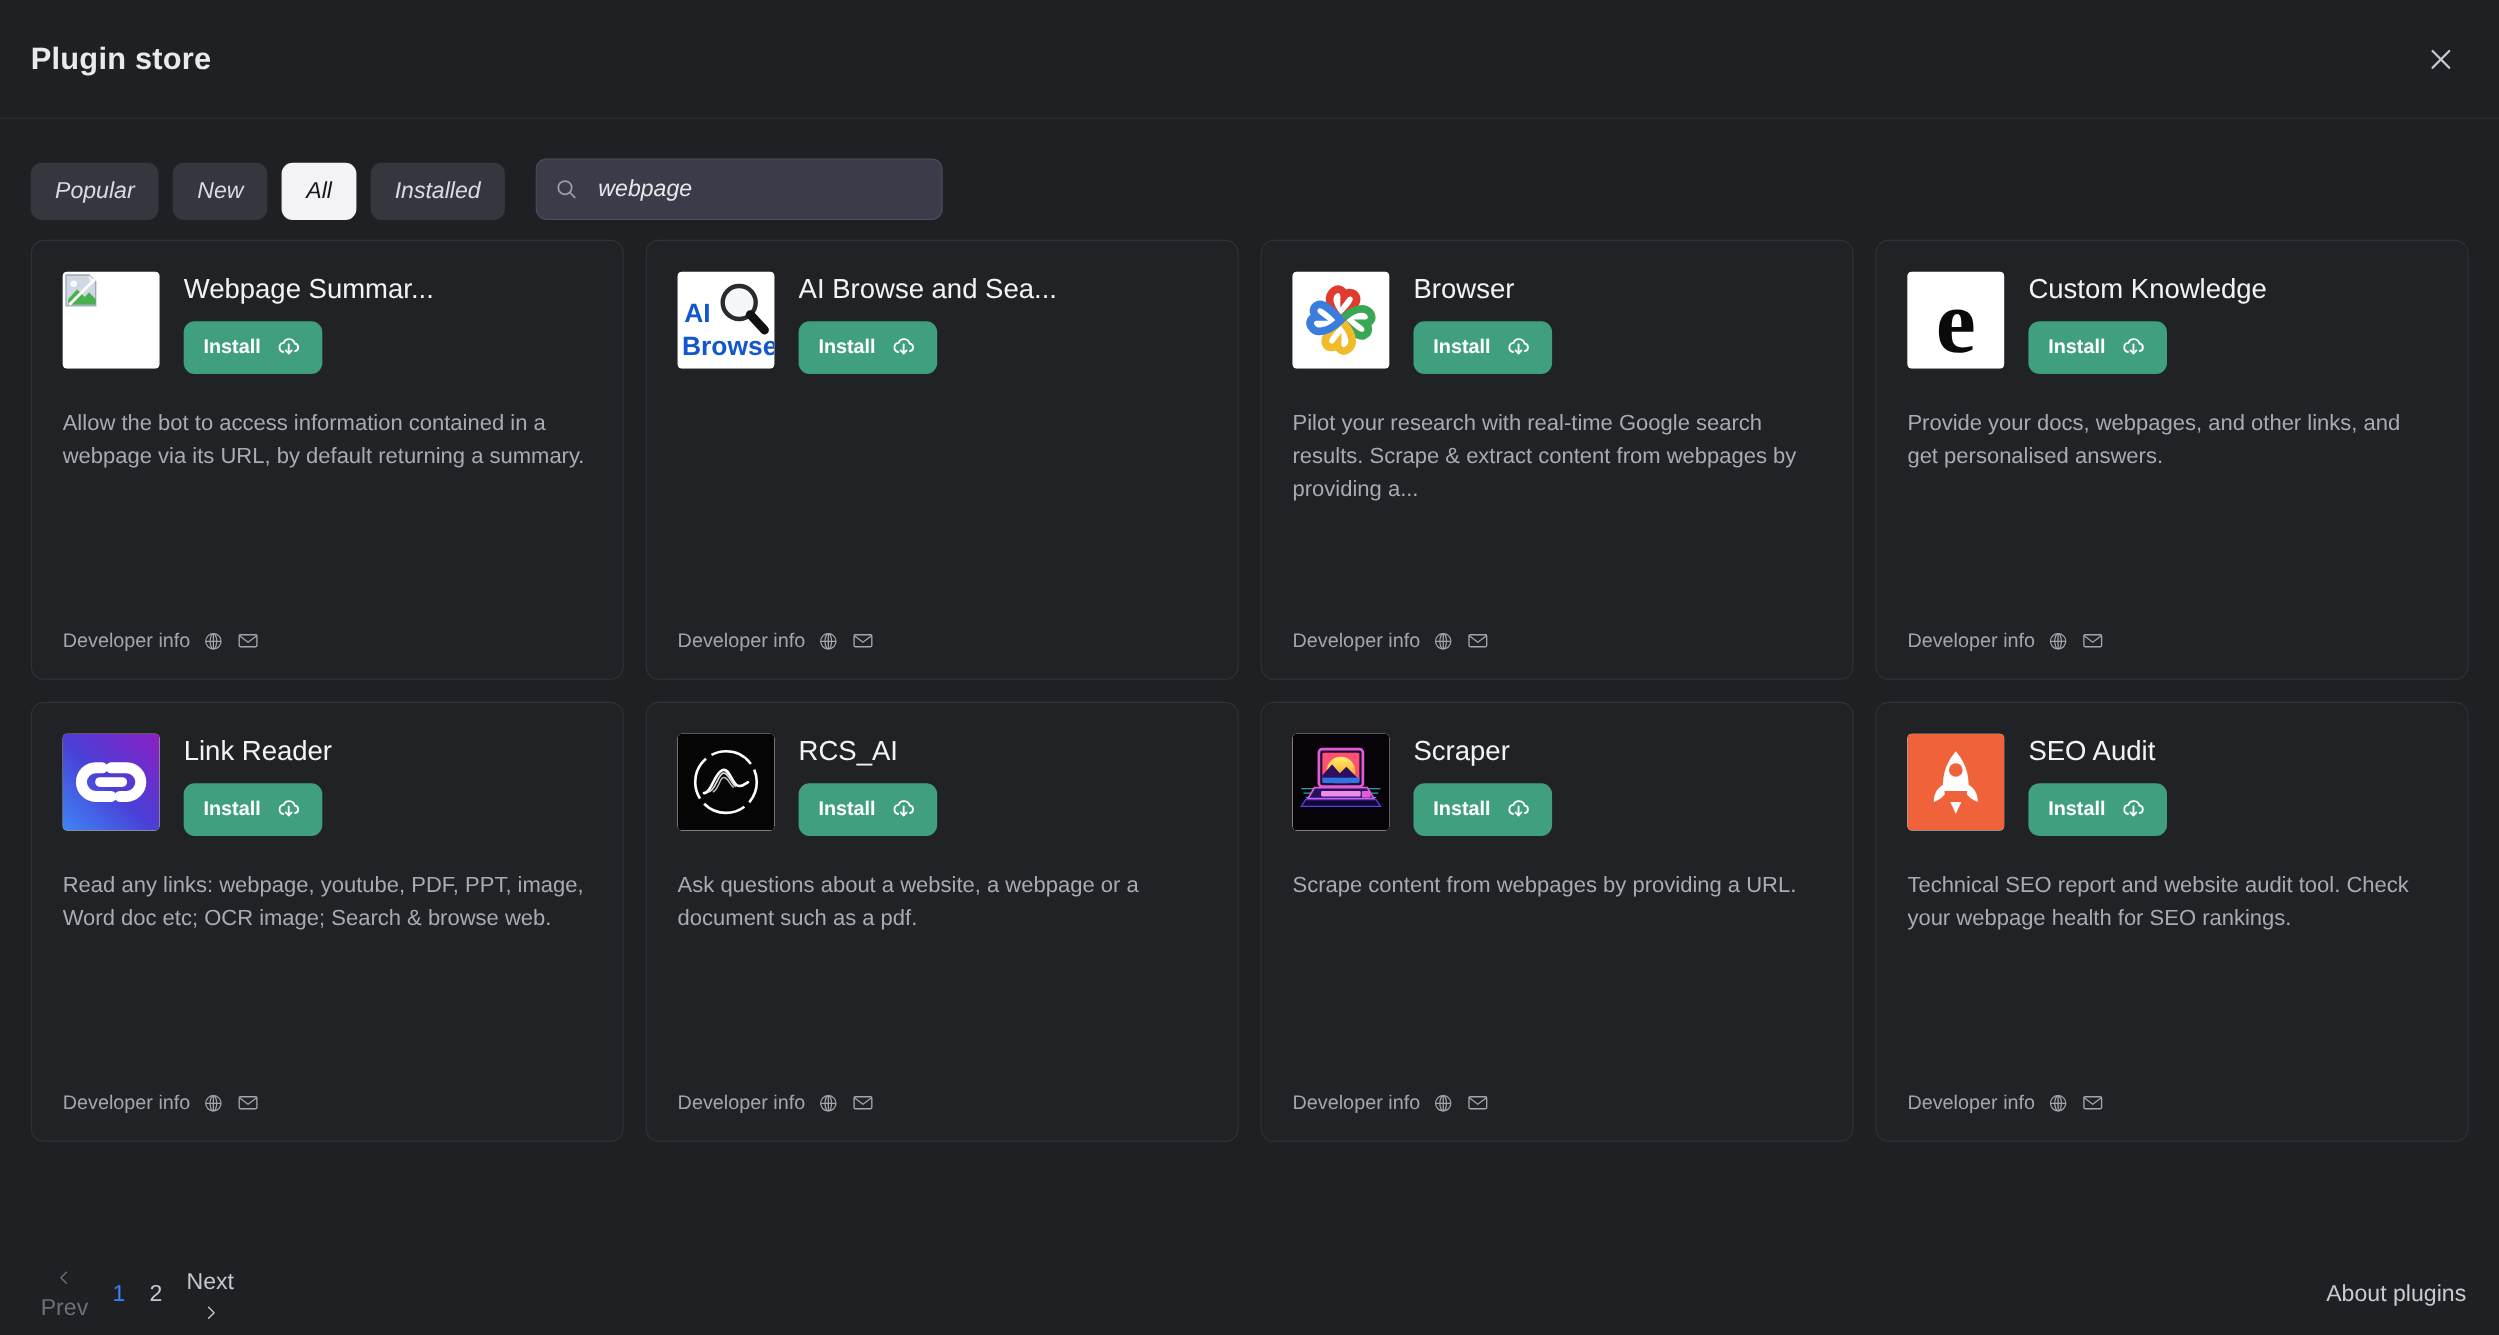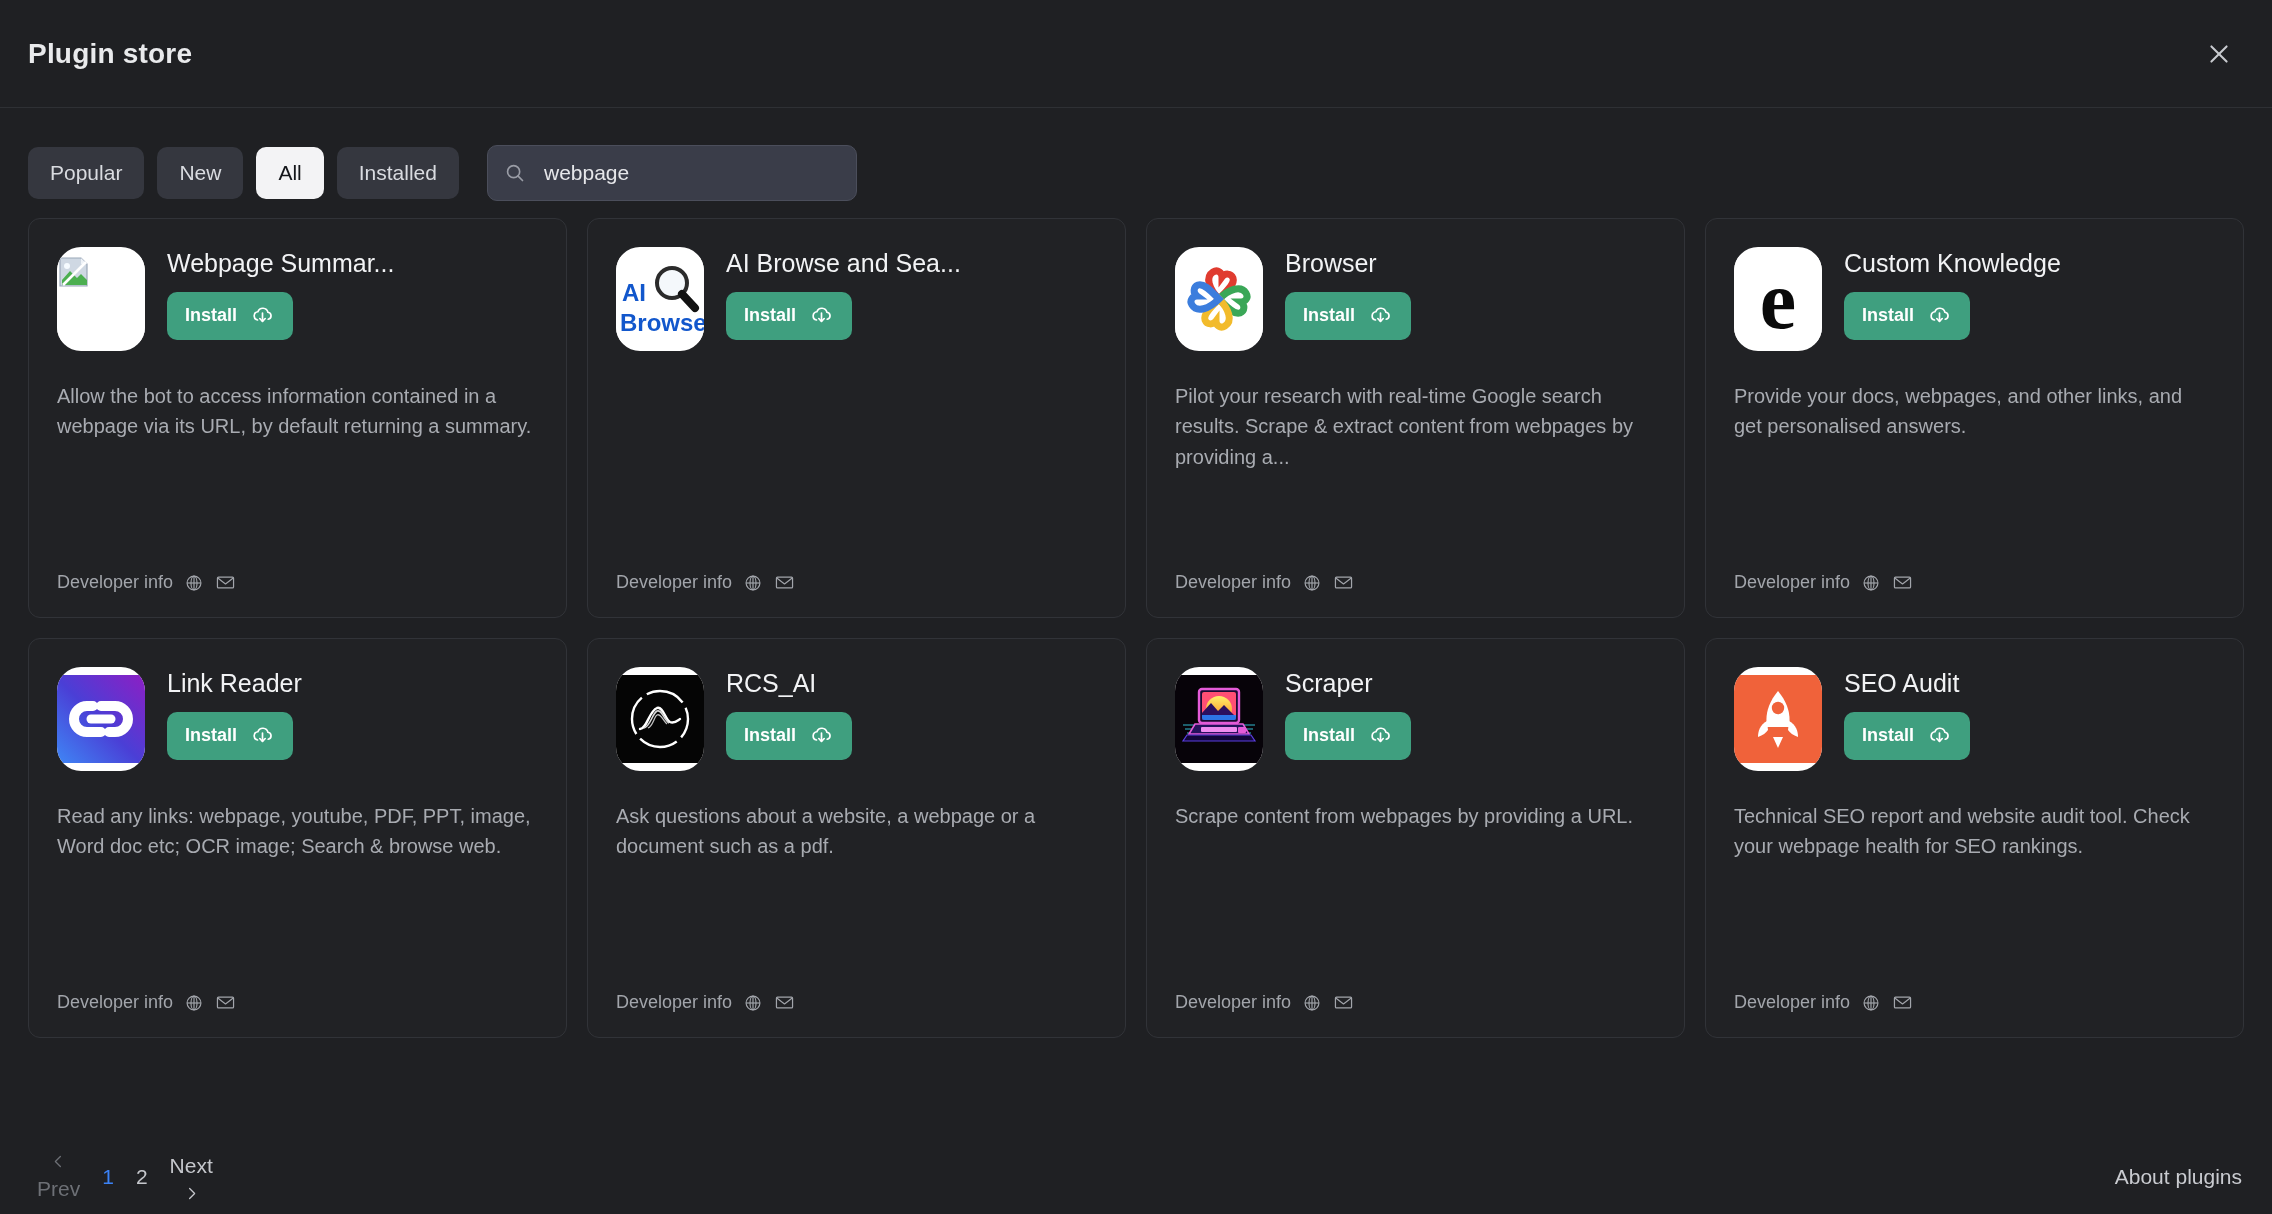--- a/index.html
+++ b/index.html
@@ -30,24 +30,25 @@
     width: 46px; height: 46px;
     display: flex; align-items: center; justify-content: center;
     cursor: pointer;
     border-radius: 8px;
   }
   .close-btn svg { display: block; }
 
   
   .toolbar {
     display: flex;
-    align-items: center;
+    align-items: flex-end;
     gap: 13px;
     padding: 38px 2px 0 28px;
     height: 92px;
+    font-style: italic;
   }
   .tab {
     height: 52px;
     padding: 0 22px;
     border-radius: 10px;
     background: #35373f;
     color: #d9dbe0;
     font-size: 21px;
     display: flex; align-items: center; justify-content: center;
     cursor: pointer;
@@ -96,22 +97,22 @@
     display: flex;
     flex-direction: column;
     position: relative;
   }
   .card-top {
     display: flex;
     gap: 22px;
     align-items: flex-start;
   }
   .icon-box {
-    width: 88px; height: 104px;
-    border-radius: 24px;
+    width: 88px; height: 88px;
+    border-radius: 4px;
     flex: none;
     overflow: hidden;
     position: relative;
     background: #fff;
   }
   .icon-box svg { display: block; width: 100%; height: 100%; }
   .card-meta {
     display: flex;
     flex-direction: column;
     min-width: 0;

